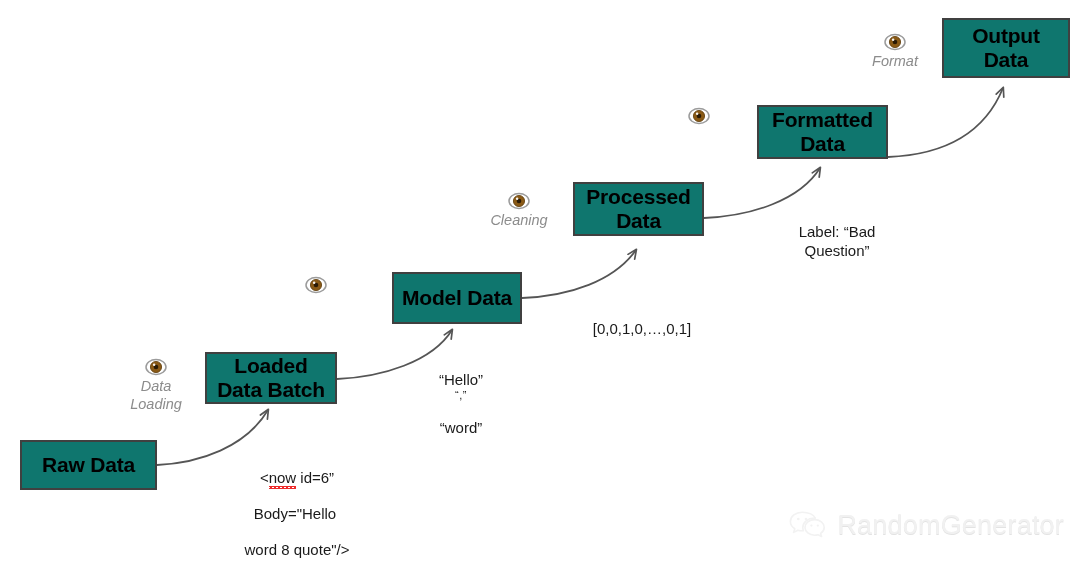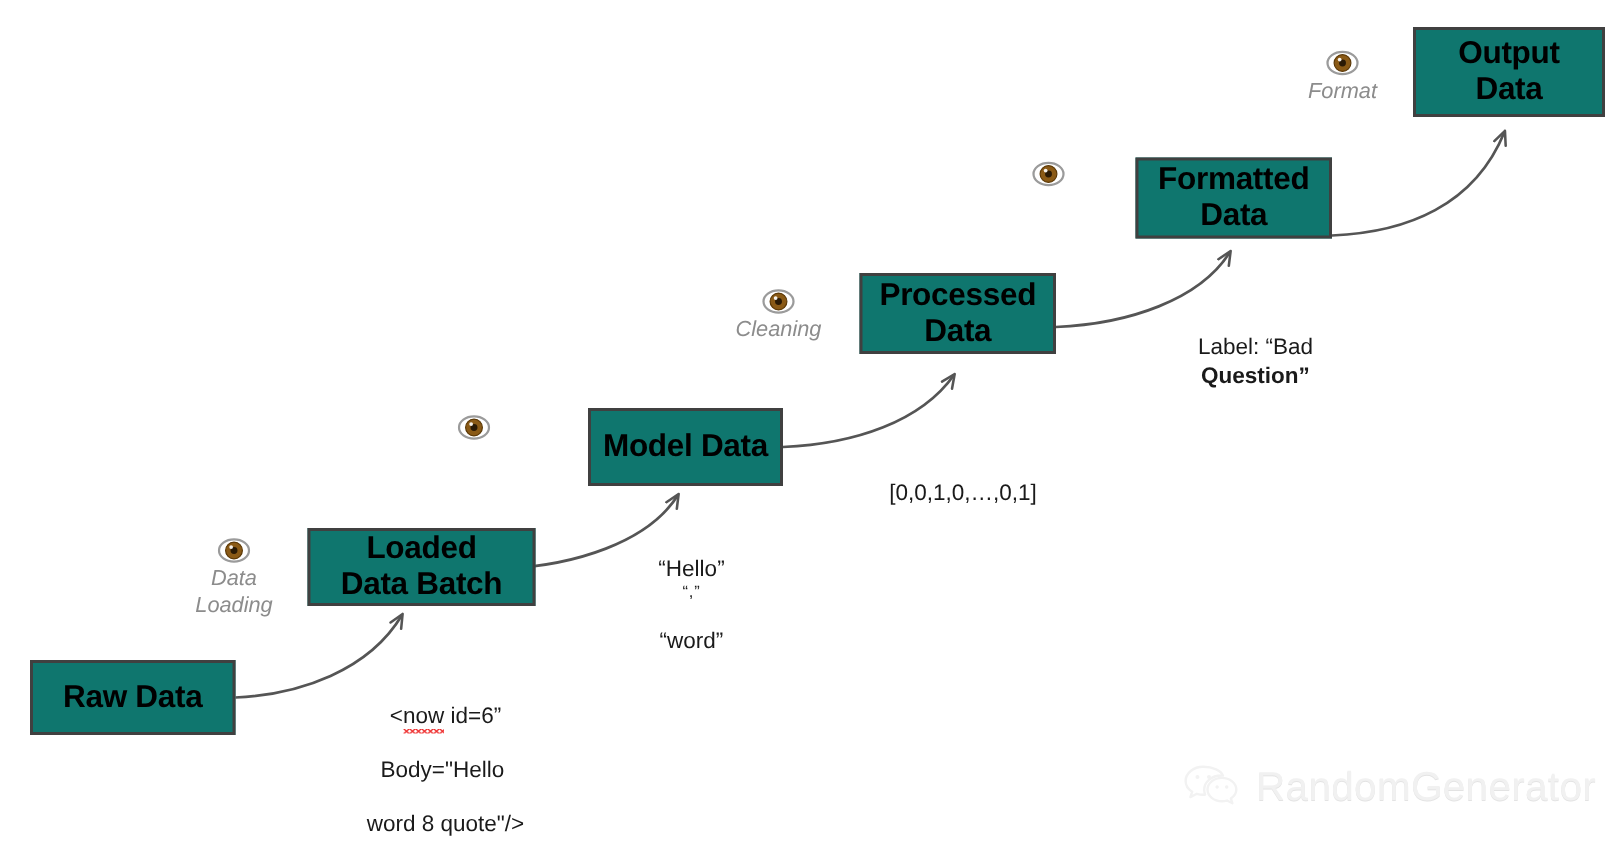--- a/index.html
+++ b/index.html
@@ -133,21 +133,21 @@
 
   <path d="M704,218 C752,216 800,200 820,168" fill="none" stroke="#555555" stroke-width="1.8" marker-end="url(#ah)"></path>
 
   <path d="M888,157 C938,155 983,137 1003,88" fill="none" stroke="#555555" stroke-width="1.8" marker-end="url(#ah)"></path>
 </svg>
 
 <div class="node" style="left:20px; top:440px; width:137px; height:50px;">
   <span>Raw Data</span>
 </div>
 
-<div class="node" style="left:205px; top:352px; width:152px; height:52px;">
+<div class="node" style="left:205px; top:352px; width:132px; height:52px;">
   <span>Loaded
 Data Batch</span>
 </div>
 
 <div class="node" style="left:392px; top:272px; width:130px; height:52px;">
   <span>Model Data</span>
 </div>
 
 <div class="node" style="left:573px; top:182px; width:131px; height:54px;">
   <span>Processed
@@ -241,21 +241,21 @@
   <span class="small-comma">“,”</span>
   <span style="display:block;">“word”</span>
 </div>
 
 <div class="datatext" style="left:575px; top:301px; width:134px;">
   <span>[0,0,1,0,…,0,1]</span>
 </div>
 
 <div class="datatext" style="left:782px; top:204px; width:110px;">
   <span>Label: “Bad</span>
-  <span style="display:block;font-weight:bold;">Question”</span>
+  <span style="display:block;">Question”</span>
 </div>
 
 <div id="watermark">
   <span>
     <svg viewBox="0 0 40 30" width="40" height="30" xmlns="http://www.w3.org/2000/svg">
       <path d="M14.2,4.2 C7.6,4.2 2.4,8.5 2.4,13.6 C2.4,16.5 4.1,19.1 6.8,20.8 L5.6,24.4 L9.9,22.2
                C11.2,22.6 12.6,22.8 14.2,22.8 C14.6,22.8 15.0,22.8 15.4,22.7
                C15.0,21.7 14.8,20.6 14.8,19.5 C14.8,14.2 19.9,10.0 26.1,10.0
                C26.5,10.0 26.9,10.0 27.3,10.1 C26.1,6.7 20.7,4.2 14.2,4.2 Z" fill="none" stroke="#f2f2f2" stroke-width="1.6" stroke-linejoin="round"></path>
       <circle cx="10.3" cy="11.0" r="1.35" fill="#f2f2f2"></circle>

